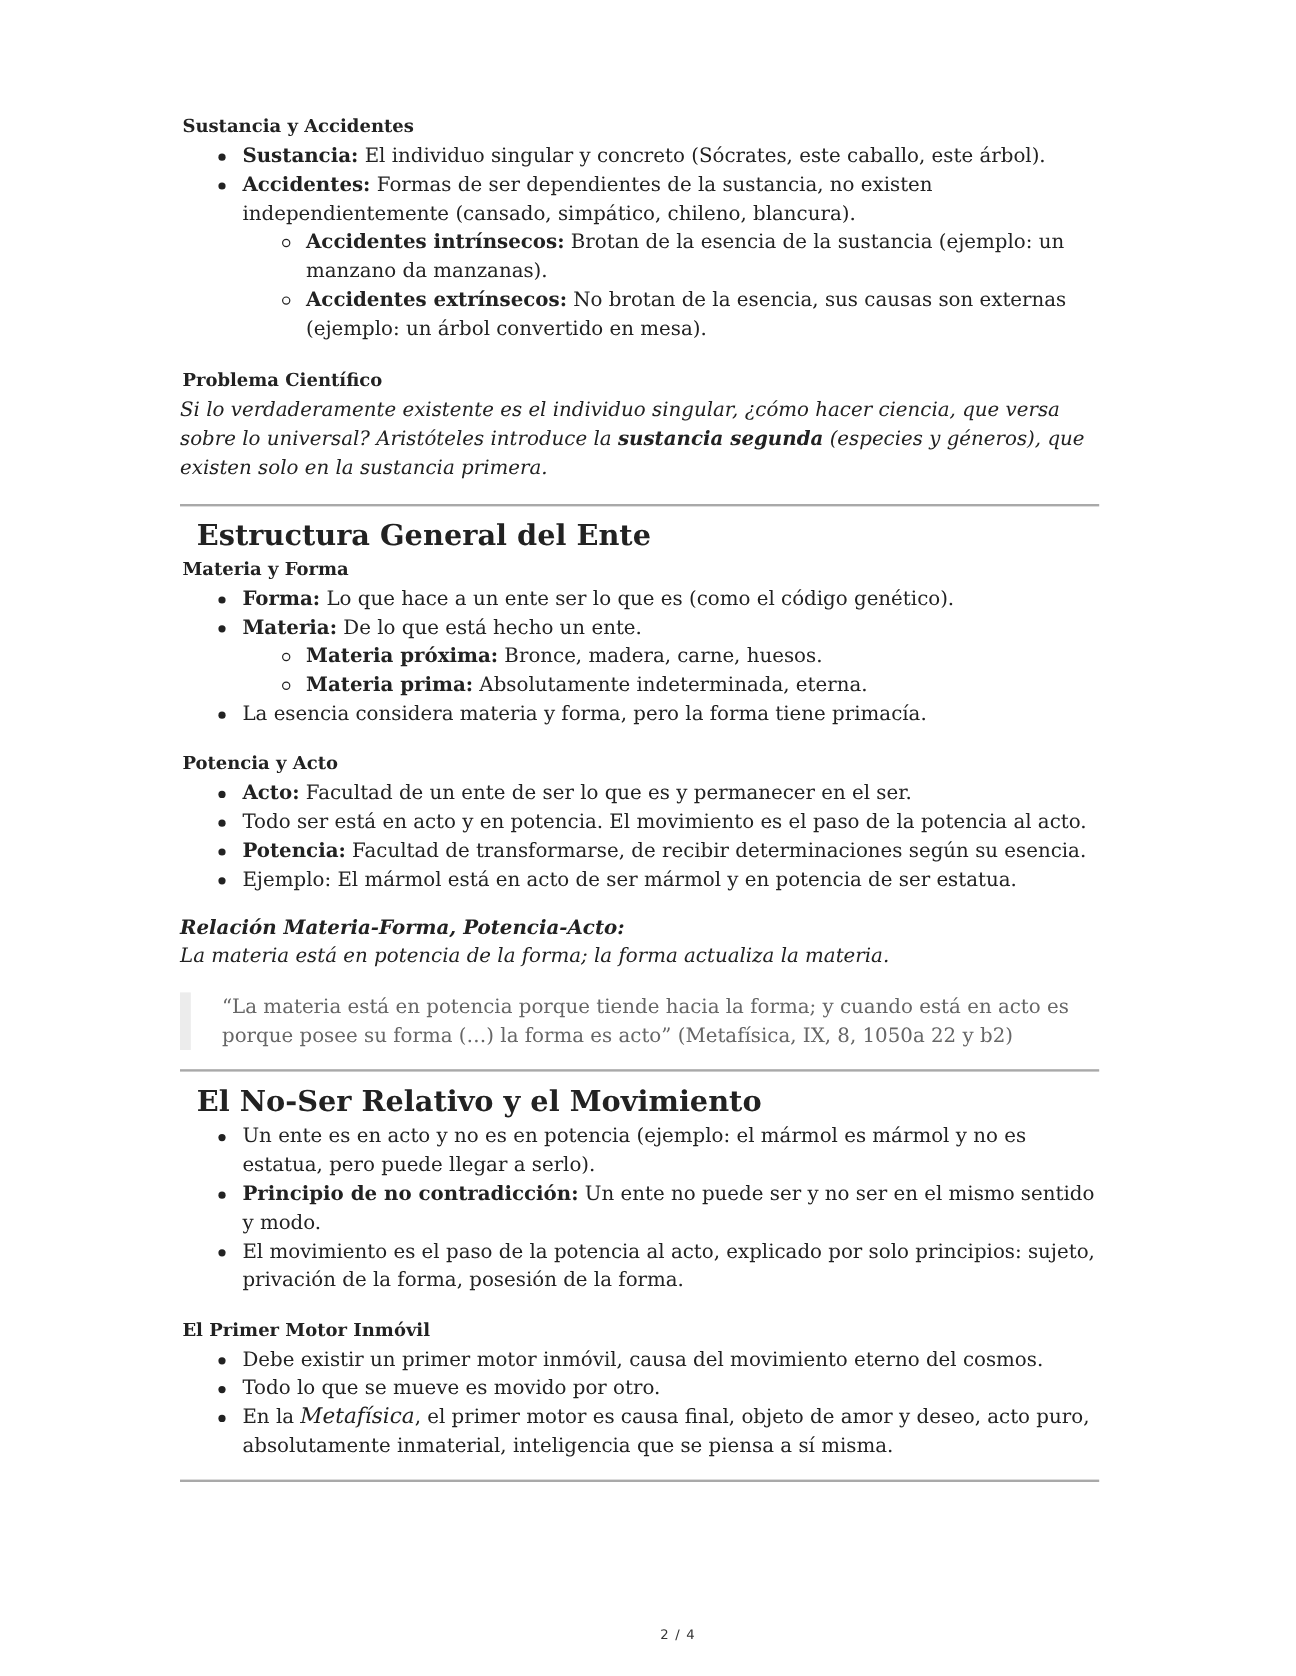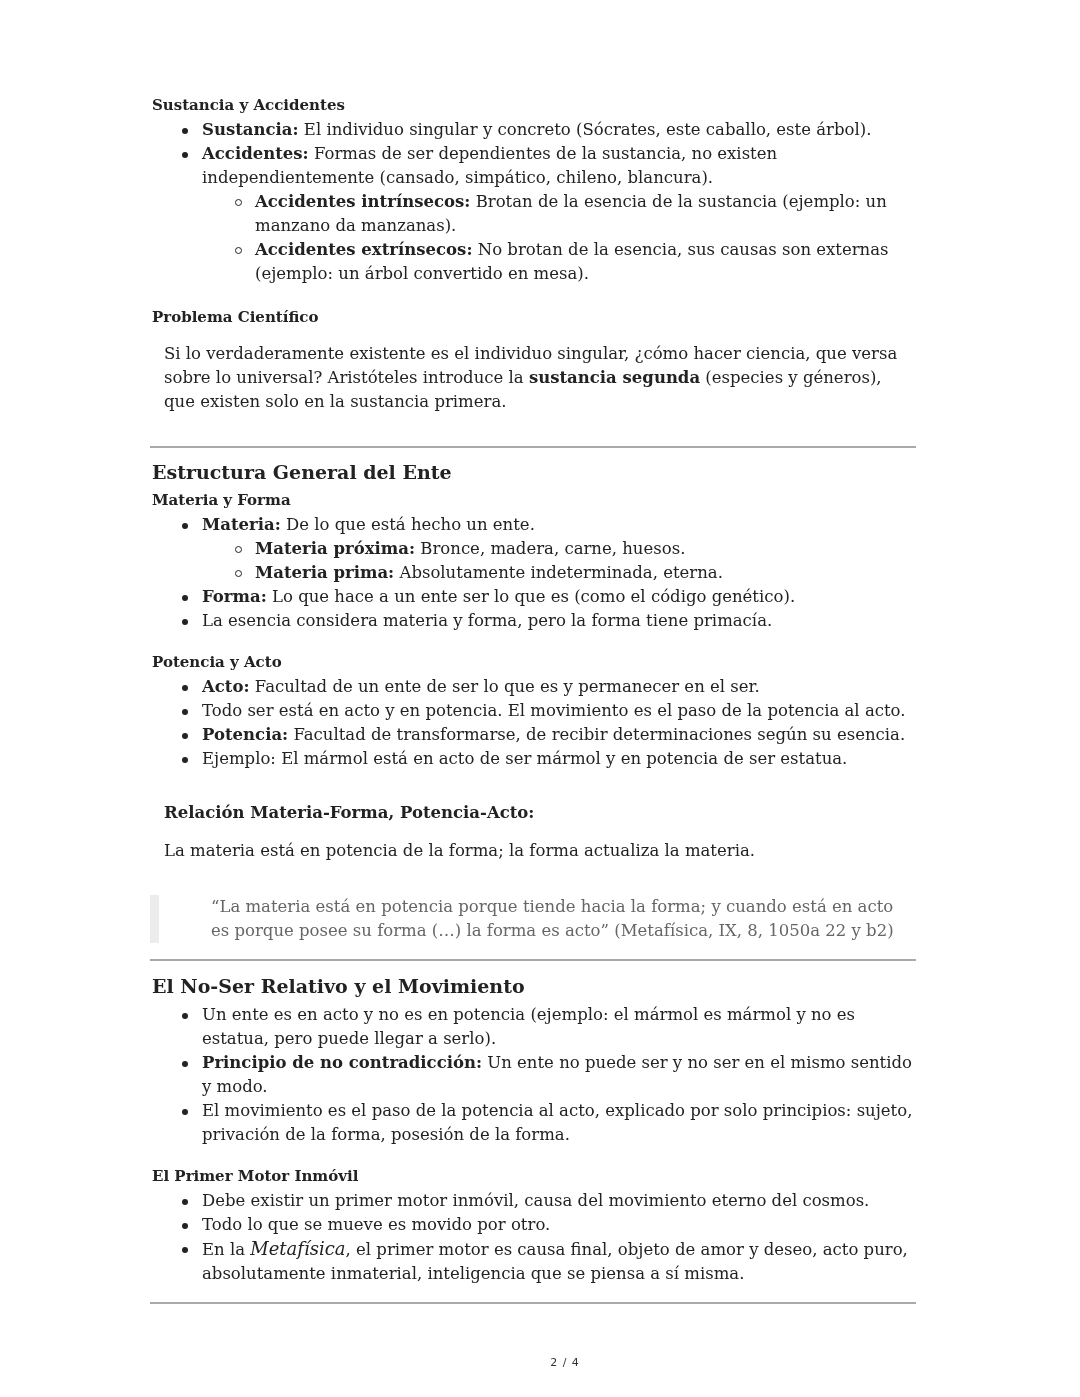--- a/index.html
+++ b/index.html
@@ -1,30 +1,30 @@
 <!DOCTYPE html>
 <html><head>
 <meta charset="utf-8">
 <style>
   html, body { margin:0; padding:0; background:#ffffff; }
   body { width:1080px; height:1397px; position:relative; overflow:hidden;
          font-family:"DejaVu Serif", "Liberation Serif", serif; color:#222; }
   .page { position:absolute; left:150px; top:94px; width:766px; }
   .h4 { font-family:"DejaVu Serif", serif; font-weight:bold; font-size:15px; color:#222; margin:0 0 2px 2px; line-height:22px; }
-  .h3 { font-family:"DejaVu Serif", serif; font-weight:bold; font-size:19px; color:#222; margin:0 0 4px 2px; line-height:26px; }
+  .h3 { font-family:"DejaVu Serif", serif; font-weight:bold; font-size:24px; color:#222; margin:0 0 4px 14px; line-height:26px; }
   ul { margin:0; padding-left:52px; list-style:none; }
   ul ul { padding-left:53px; }
   li { font-size:16.5px; line-height:24px; position:relative; }
   ul > li::before { content:""; position:absolute; left:-20px; top:10px; width:6px; height:6px; border-radius:50%; background:#222; }
   ul ul > li::before { width:5px; height:5px; left:-20px; top:9px; background:transparent; border:1.3px solid #222; }
-  p { font-size:16.5px; line-height:24px; margin:14px; }
+  p { font-size:16.5px; line-height:24px; margin:0;font-style:italic; }
   b { font-weight:bold; }
   .mini-it { font-style:italic; font-size:18px; }
   hr { border:0; border-top:2px solid #a9a9a9; margin:0; height:0; }
-  blockquote { margin:0; border-left:9px solid #ececec; padding-left:52px; color:#666; font-size:16.5px; line-height:24px; }
+  blockquote { margin:0; border-left:9px solid #ececec; padding-left:26px; color:#666; font-size:16.5px; line-height:24px; }
   .footer { position:absolute; left:0; width:1080px; top:1356px; text-align:center; font-family:"DejaVu Sans", sans-serif; font-size:11px; color:#333; letter-spacing:1px;margin-left:25px; }
 </style>
 </head>
 <body>
 
 <div class="page">
 
   <div class="h4">Sustancia y Accidentes</div>
   <ul>
     <li><b>Sustancia:</b><span> El individuo singular y concreto (Sócrates, este caballo, este árbol).</span></li>
@@ -40,27 +40,27 @@
   <div class="h4">Problema Científico</div>
   <p><span>Si lo verdaderamente existente es el individuo singular, ¿cómo hacer ciencia, que versa sobre lo universal? Aristóteles introduce la </span><b>sustancia segunda</b><span> (especies y géneros), que existen solo en la sustancia primera.</span></p>
 
   <div style="height:18px"></div>
   <hr>
   <div style="height:11px"></div>
 
   <div class="h3">Estructura General del Ente</div>
   <div class="h4">Materia y Forma</div>
   <ul>
+    <li><b>Forma:</b><span> Lo que hace a un ente ser lo que es (como el código genético).</span></li>
     <li><b>Materia:</b><span> De lo que está hecho un ente.</span>
       <ul>
         <li><b>Materia próxima:</b><span> Bronce, madera, carne, huesos.</span></li>
         <li><b>Materia prima:</b><span> Absolutamente indeterminada, eterna.</span></li>
       </ul>
     </li>
-    <li><b>Forma:</b><span> Lo que hace a un ente ser lo que es (como el código genético).</span></li>
     <li>La esencia considera materia y forma, pero la forma tiene primacía.</li>
   </ul>
 
   <div style="height:18px"></div>
   <div class="h4">Potencia y Acto</div>
   <ul>
     <li><b>Acto:</b><span> Facultad de un ente de ser lo que es y permanecer en el ser.</span></li>
     <li>Todo ser está en acto y en potencia. El movimiento es el paso de la potencia al acto.</li>
     <li><b>Potencia:</b><span> Facultad de transformarse, de recibir determinaciones según su esencia.</span></li>
     <li>Ejemplo: El mármol está en acto de ser mármol y en potencia de ser estatua.</li>

